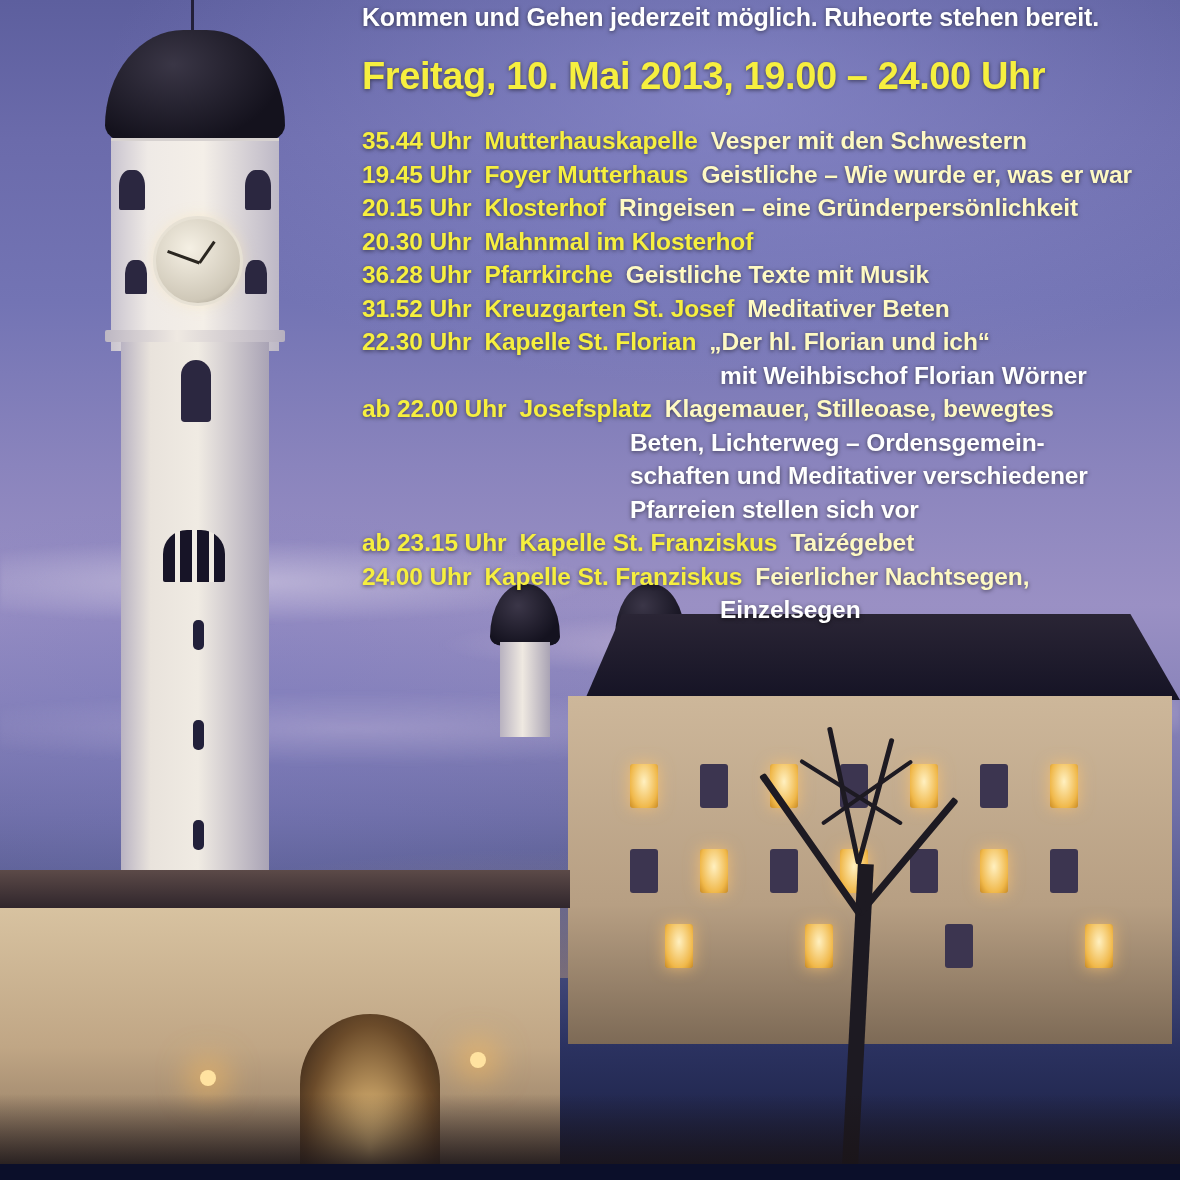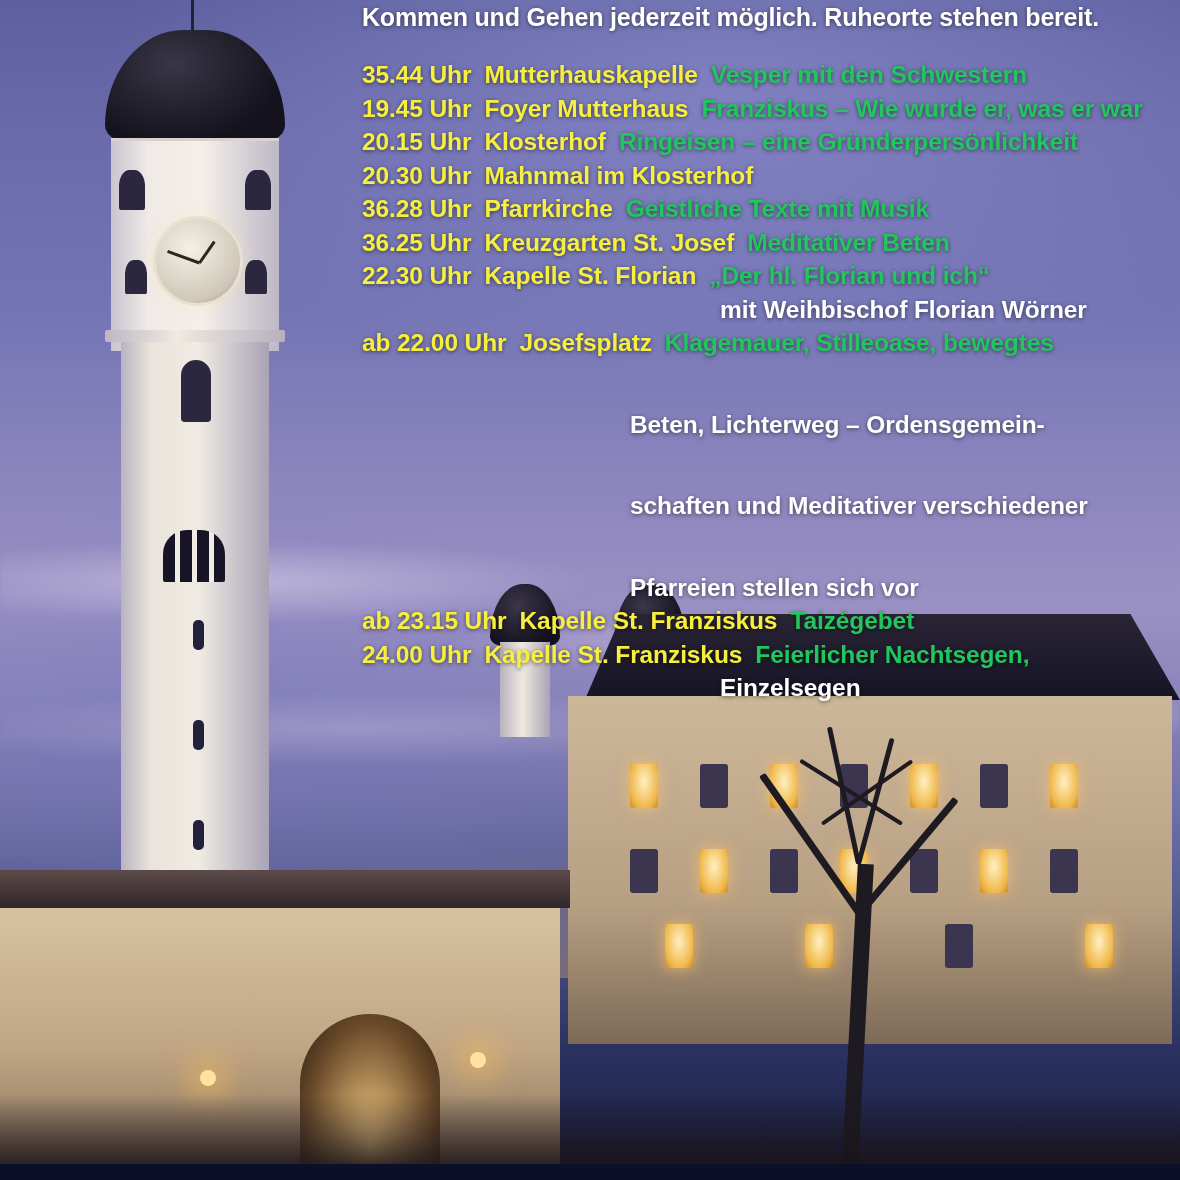--- a/index.html
+++ b/index.html
@@ -278,28 +278,28 @@
   .time {
     color: #f6ef3f;
     flex: 0 0 auto;
   }
   .place {
     color: #f6ef3f;
     margin-left: 13px;
     flex: 0 0 auto;
   }
   .desc {
-    color: #22c55e;
+    color: #fef9c3;
     margin-left: 13px;
   }
   .cont {
     color: #ffffff;
     text-align: left;
   }
-  .indent-1 { padding-left: 268px; margin-top: 48px; }
+  .indent-1 { padding-left: 268px; }
   .indent-2 { padding-left: 358px; }
   .indent-3 { padding-left: 318px; }
 </style>
 </head>
 <body>
 
 <div class="poster">
 
   <div class="sky"></div>
   <div class="clouds"></div>
@@ -372,54 +372,55 @@
     <div class="br" style="left:120px; bottom:340px; width:4px; height:110px; transform:rotate(55deg);"></div>
     <div class="br" style="left:200px; bottom:340px; width:4px; height:120px; transform:rotate(-58deg);"></div>
   </div>
 
   <div class="ground"></div>
 
   <div class="content">
 
     <div class="lead">Kommen und Gehen jederzeit möglich. Ruheorte stehen bereit.</div>
 
+    <div class="headline">Freitag, 10. Mai 2013, 19.00 – 24.00 Uhr</div>
 
     <div class="schedule">
 
       <div class="row">
         <span class="time">35.44 Uhr</span>
         <span class="place">Mutterhauskapelle</span>
         <span class="desc">Vesper mit den Schwestern</span>
       </div>
 
       <div class="row">
         <span class="time">19.45 Uhr</span>
         <span class="place">Foyer Mutterhaus</span>
-        <span class="desc">Franziskus – Wie wurde er, was er war</span>
+        <span class="desc">Geistliche – Wie wurde er, was er war</span>
       </div>
 
       <div class="row">
         <span class="time">20.15 Uhr</span>
         <span class="place">Klosterhof</span>
         <span class="desc">Ringeisen – eine Gründerpersönlichkeit</span>
       </div>
 
       <div class="row">
         <span class="time">20.30 Uhr</span>
         <span class="place">Mahnmal im Klosterhof</span>
       </div>
 
       <div class="row">
         <span class="time">36.28 Uhr</span>
         <span class="place">Pfarrkirche</span>
         <span class="desc">Geistliche Texte mit Musik</span>
       </div>
 
       <div class="row">
-        <span class="time">36.25 Uhr</span>
+        <span class="time">31.52 Uhr</span>
         <span class="place">Kreuzgarten St. Josef</span>
         <span class="desc">Meditativer Beten</span>
       </div>
 
       <div class="row">
         <span class="time">22.30 Uhr</span>
         <span class="place">Kapelle St. Florian</span>
         <span class="desc">„Der hl. Florian und ich“</span>
       </div>
       <div class="cont indent-2">mit Weihbischof Florian Wörner</div>

